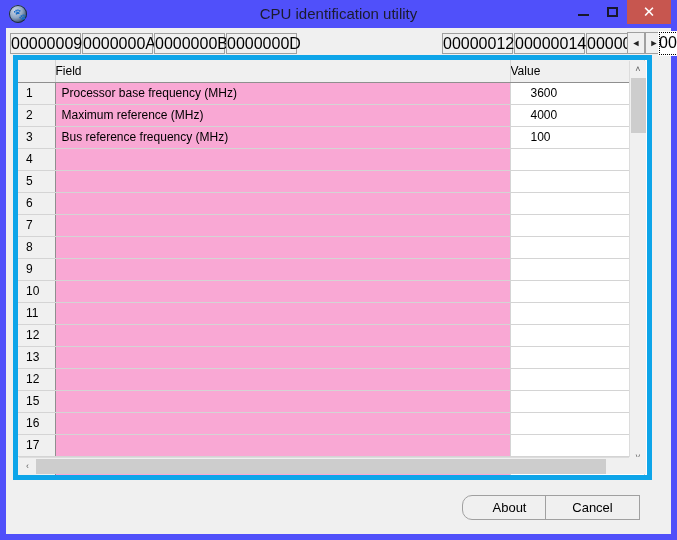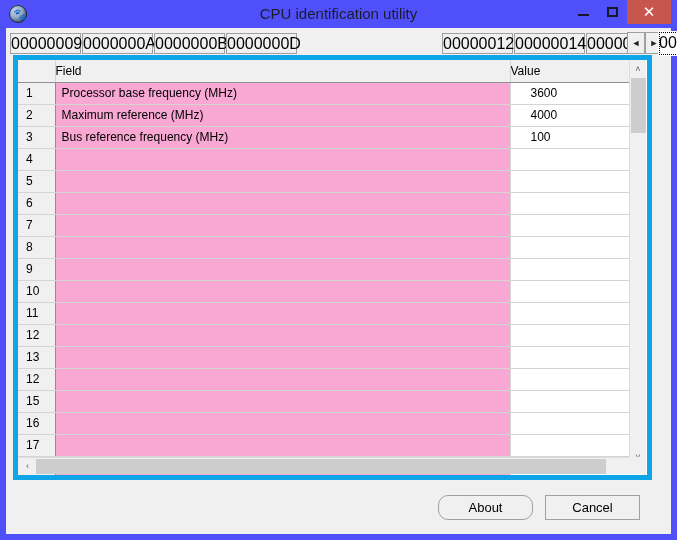--- a/index.html
+++ b/index.html
@@ -319,21 +319,21 @@
     border: 1px solid #a0a0a0;
     font-family: "Liberation Sans", sans-serif;
     font-size: 13px;
     color: #000000;
     text-align: center;
     line-height: 23px;
     cursor: default;
     user-select: none;
     padding: 0;
   }
-  #btn-about  { left: 432px; border-radius: 10px; }
+  #btn-about  { left: 456px; border-radius: 10px; }
   #btn-cancel { left: 539px; }
 </style>
 </head>
 <body>
 
 <div id="window">
 
   <div id="titlebar">
     <div id="app-icon">
       <span class="paw">🐾</span>

